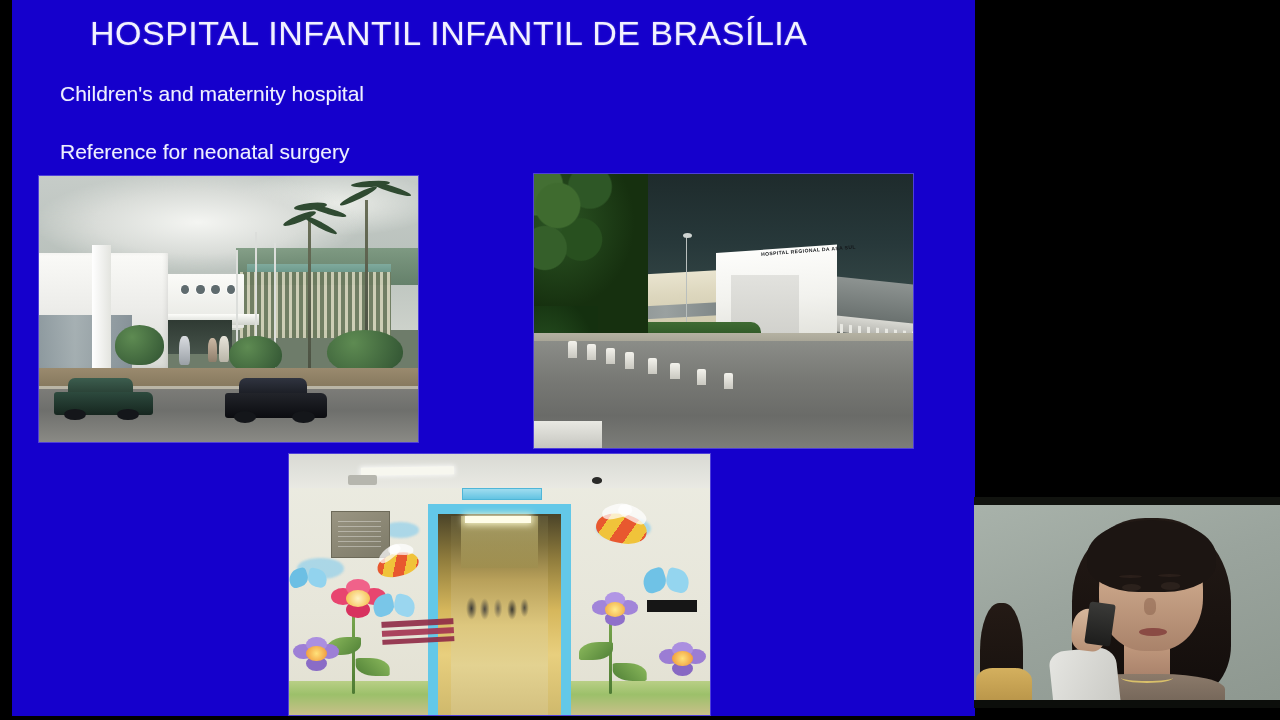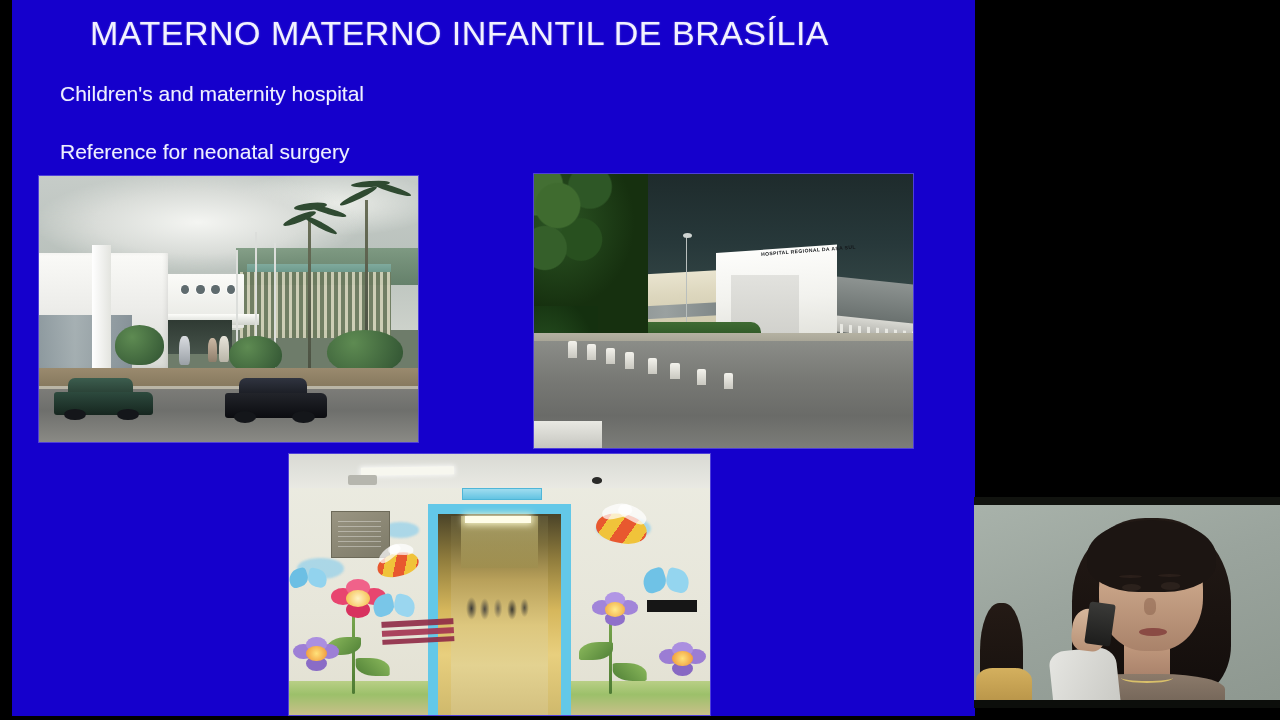--- a/index.html
+++ b/index.html
@@ -226,21 +226,21 @@
   .wc-person2:after{content:"";position:absolute;left:-10%;top:62%;width:130%;height:40%;
     background:linear-gradient(180deg,#d4b05e,#b38f44);border-radius:30% 30% 0 0;}
 </style>
 </head>
 <body>
 
 <div id="stage">
 
   <div id="slide">
 
-    <div id="slide-title">MATERNO MATERNO INFANTIL DE BRASÍLIA</div>
+    <div id="slide-title">HOSPITAL INFANTIL INFANTIL DE BRASÍLIA</div>
     <div class="sub" id="sub2">Reference  for neonatal surgery</div>
     <div class="sub" id="sub1">Children's and maternity hospital</div>
 
     <div class="photo" id="photo1">
       <div class="ph-inner">
         <div class="p1-sky"></div>
         <div class="p1-greenbg"></div>
         <div class="p1-teal"></div>
         <div class="p1-lattice"></div>
         <div class="p1-build-mid"></div>

